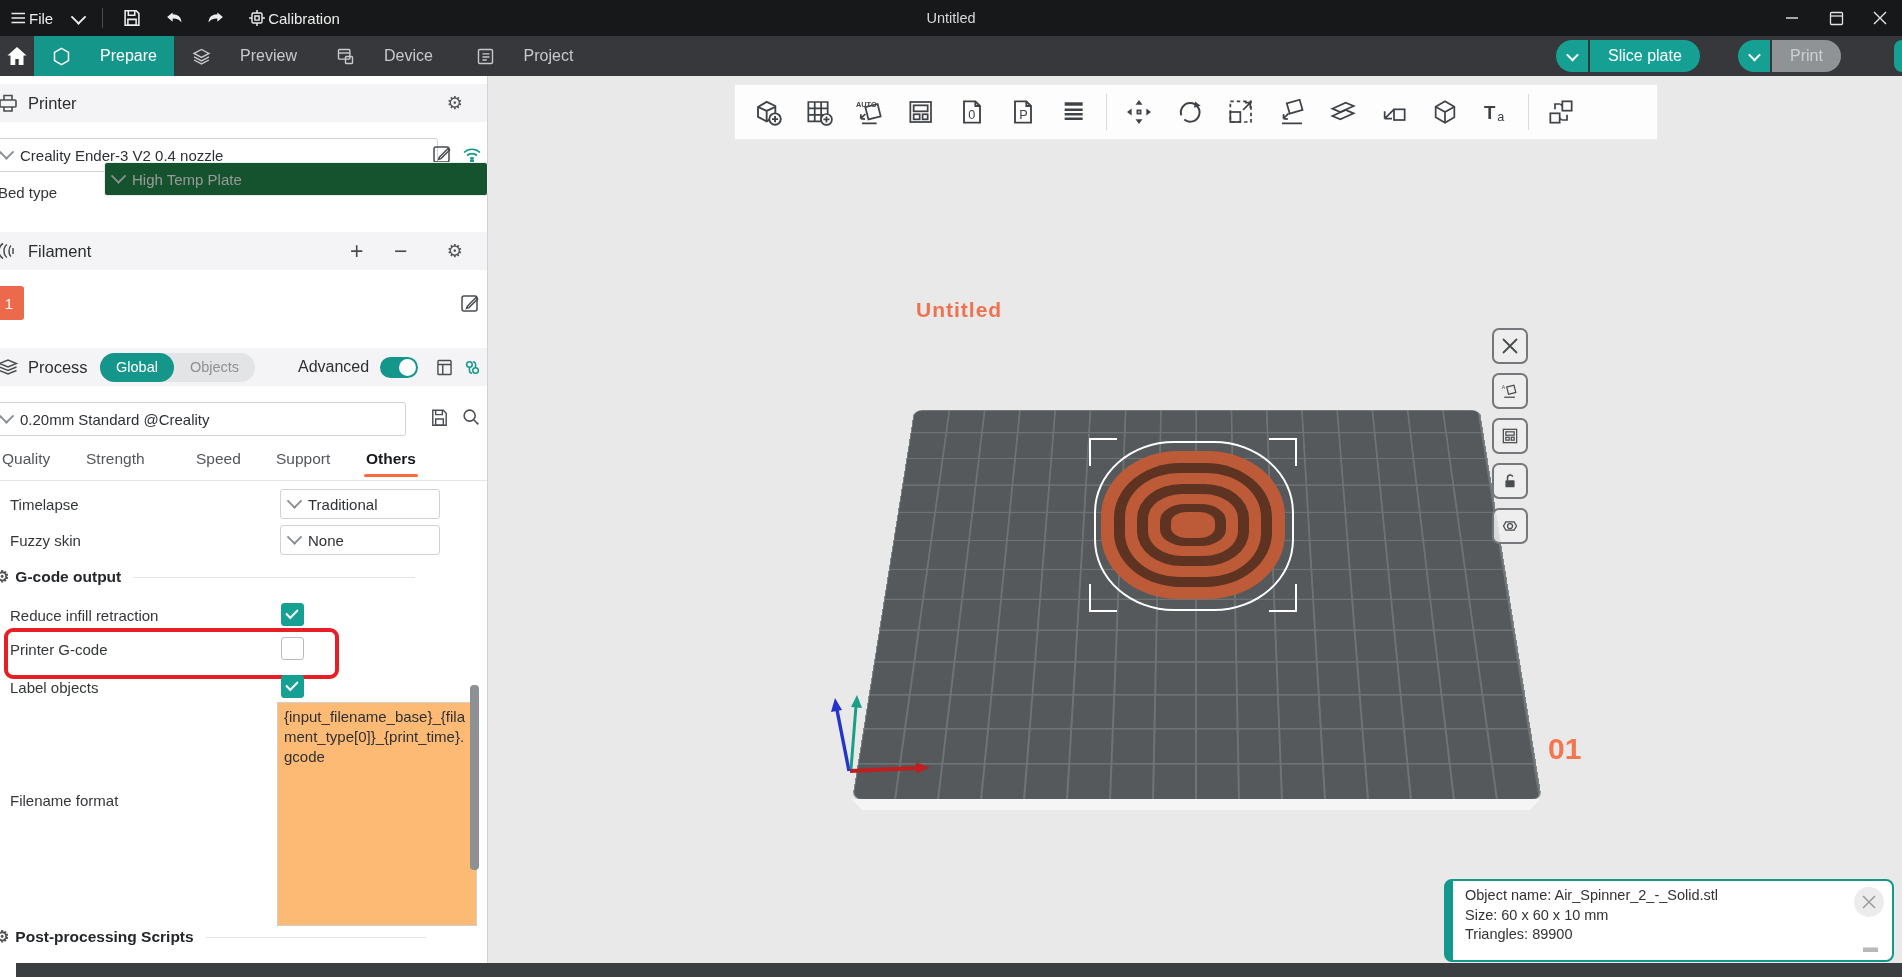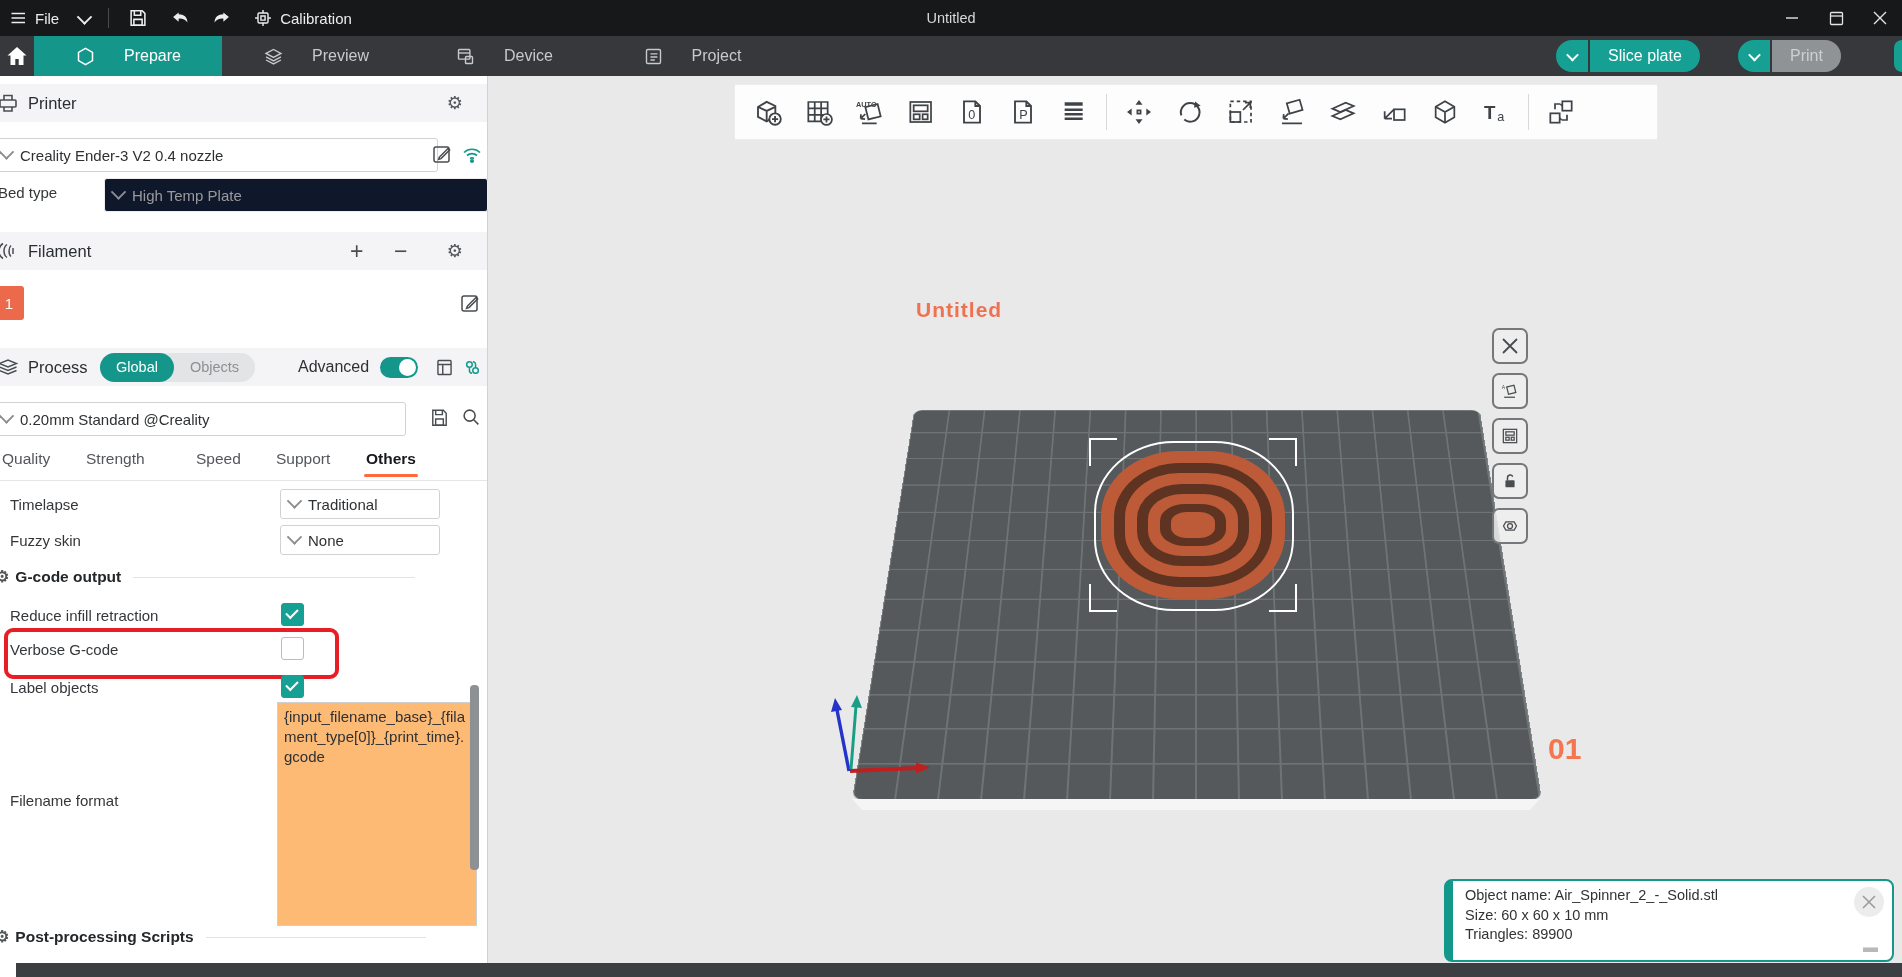--- a/index.html
+++ b/index.html
@@ -3,28 +3,28 @@
 <meta charset="utf-8">
 <style>
   html,body{margin:0;padding:0;background:#777;}
   #app{position:relative;width:1902px;height:977px;overflow:hidden;
        font-family:"Liberation Sans",sans-serif;background:#e9e9ea;}
   .abs{position:absolute;}
   svg{display:block;}
   
   #titlebar{left:0;top:0;width:1902px;height:36px;background:#17181a;color:#ededed;
             display:flex;align-items:center;font-size:15px;}
-  .tb-item{display:flex;align-items:center;gap:7px;padding:0 10px;height:100%;}
+  .tb-item{display:flex;align-items:center;gap:1px;padding:0 10px;height:100%;}
   .tb-sep{width:1px;height:20px;background:#4a4b4d;margin:0 8px;}
   #win-title{position:absolute;left:50%;transform:translateX(-50%);color:#d9d9d9;font-size:14.5px;}
   .winbtn{width:44px;height:36px;display:flex;align-items:center;justify-content:center;color:#e4e4e4;}
   #win-controls{position:absolute;right:0;top:0;display:flex;}
   
   #tabbar{left:0;top:36px;width:1902px;height:40px;background:#36383c;display:flex;align-items:stretch;}
-  .main-tab{width:188px;display:flex;align-items:center;justify-content:center;gap:28px;
+  .main-tab{width:140px;display:flex;align-items:center;justify-content:center;gap:28px;
             color:#c7c9cb;font-size:16px;}
   .main-tab.active{background:#15968a;color:#fff;}
   #home-slot{width:34px;display:flex;align-items:center;justify-content:center;}
   .split-btn{position:absolute;top:40px;height:32px;display:flex;align-items:center;}
   .split-chev{width:32px;height:32px;border-radius:16px 0 0 16px;background:#15a093;
               display:flex;align-items:center;justify-content:center;margin-right:2px;}
   .split-main{height:32px;border-radius:0 16px 16px 0;display:flex;align-items:center;
               justify-content:center;font-size:16px;padding:0 18px;}
   #slice-btn .split-main{background:#15a093;color:#fff;}
   #print-btn .split-main{background:#909396;color:#cdd0d2;}
@@ -253,21 +253,21 @@
           <path d="M9.5 15 18 6.5l1.6 1.6L11 16.6l-2.4.8z"></path>
         </svg>
     </span>
     <span class="icon-btn" style="position:absolute;left:460px;top:66px;color:#14988b;">
       <svg width="24" height="24" viewBox="0 0 24 24" stroke="currentColor" stroke-width="1.7" fill="none">
           <path d="M4 10.5a11.5 11.5 0 0 1 16 0M7 13.5a7.5 7.5 0 0 1 10 0M10 16.5a3.8 3.8 0 0 1 4 0"></path>
           <circle cx="12" cy="19" r="1.2" fill="currentColor"></circle>
         </svg>
     </span>
     <span class="field-label" style="position:absolute;left:-2px;top:108px;">Bed type</span>
-    <div class="select" style="left:104px;top:102px;width:366px;background:#0f172a;border-color:#ececee;color:#9a9a9c;">
+    <div class="select" style="left:104px;top:86px;width:366px;background:#14532d;border-color:#ececee;color:#9a9a9c;">
       <span class="chev"></span>
       <span>High Temp Plate</span>
     </div>
 
     <div class="sec-head" style="top:156px;">
       <span class="icon-btn" style="margin-left:-4px;">
         <svg width="24" height="24" viewBox="0 0 24 24" stroke="currentColor" stroke-width="1.5" fill="none">
             <path d="M7 4.5C4.6 6 3 8.8 3 12s1.6 6 4 7.5M11 5.5c-1.9 1.3-3 3.7-3 6.5s1.1 5.2 3 6.5M15 6.5c-1.3 1.1-2 3.1-2 5.5s.7 4.4 2 5.5"></path>
             <path d="M17 9v6"></path>
           </svg>
@@ -351,21 +351,21 @@
 
     <div class="group-head" style="top:492px;width:480px;">
       <span class="gear" style="margin-left:-5px;font-size:16px;">⚙</span>
       <span>G-code output</span>
       <span class="group-line" style="width:282px;margin-left:6px;"></span>
     </div>
 
     <span class="param-label" style="top:531px;">Reduce infill retraction</span>
     <span class="cbx on" style="left:281px;top:527px;"></span>
 
-    <span class="param-label" style="top:565px;">Verbose G-code</span>
+    <span class="param-label" style="top:565px;">Printer G-code</span>
     <span class="cbx" style="left:281px;top:561px;"></span>
     <div id="red-box" class="abs"></div>
 
     <span class="param-label" style="top:603px;">Label objects</span>
     <span class="cbx on" style="left:281px;top:599px;"></span>
 
     <div id="filename-box" class="abs">{input_filename_base}_{filament_type[0]}_{print_time}.gcode</div>
     <span class="param-label" style="top:716px;">Filename format</span>
 
     <div class="group-head" style="top:852px;width:480px;">

